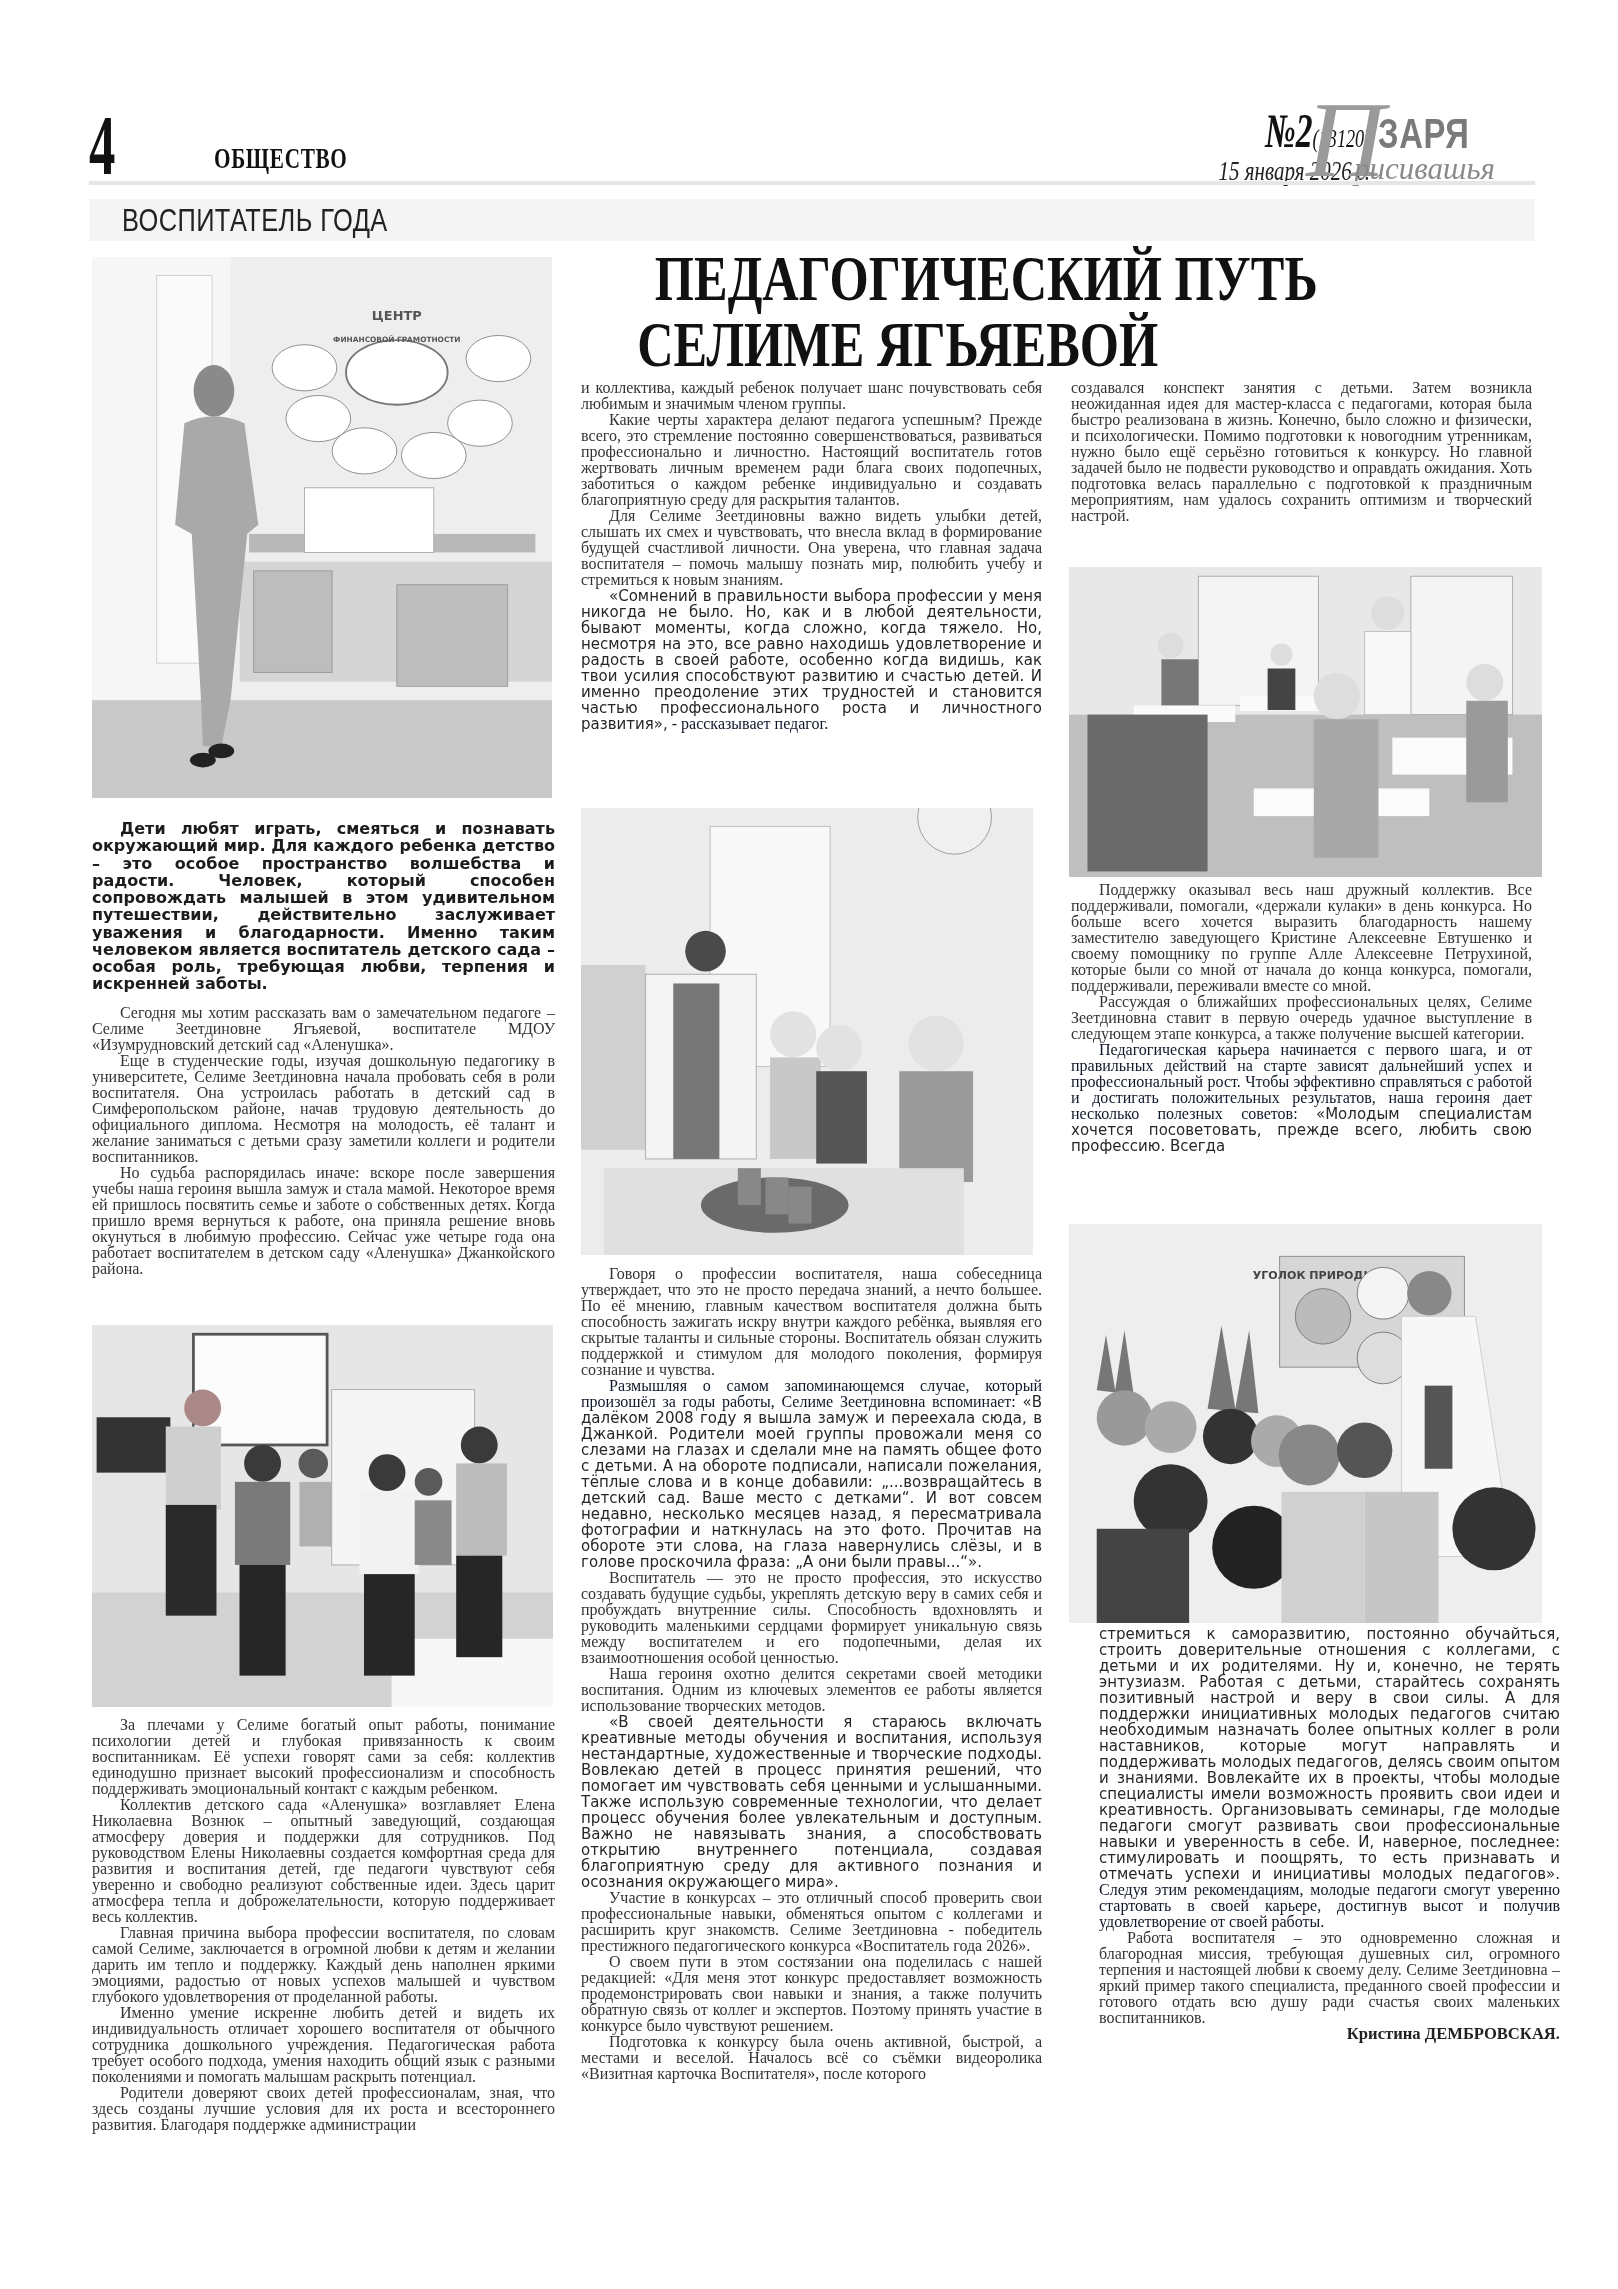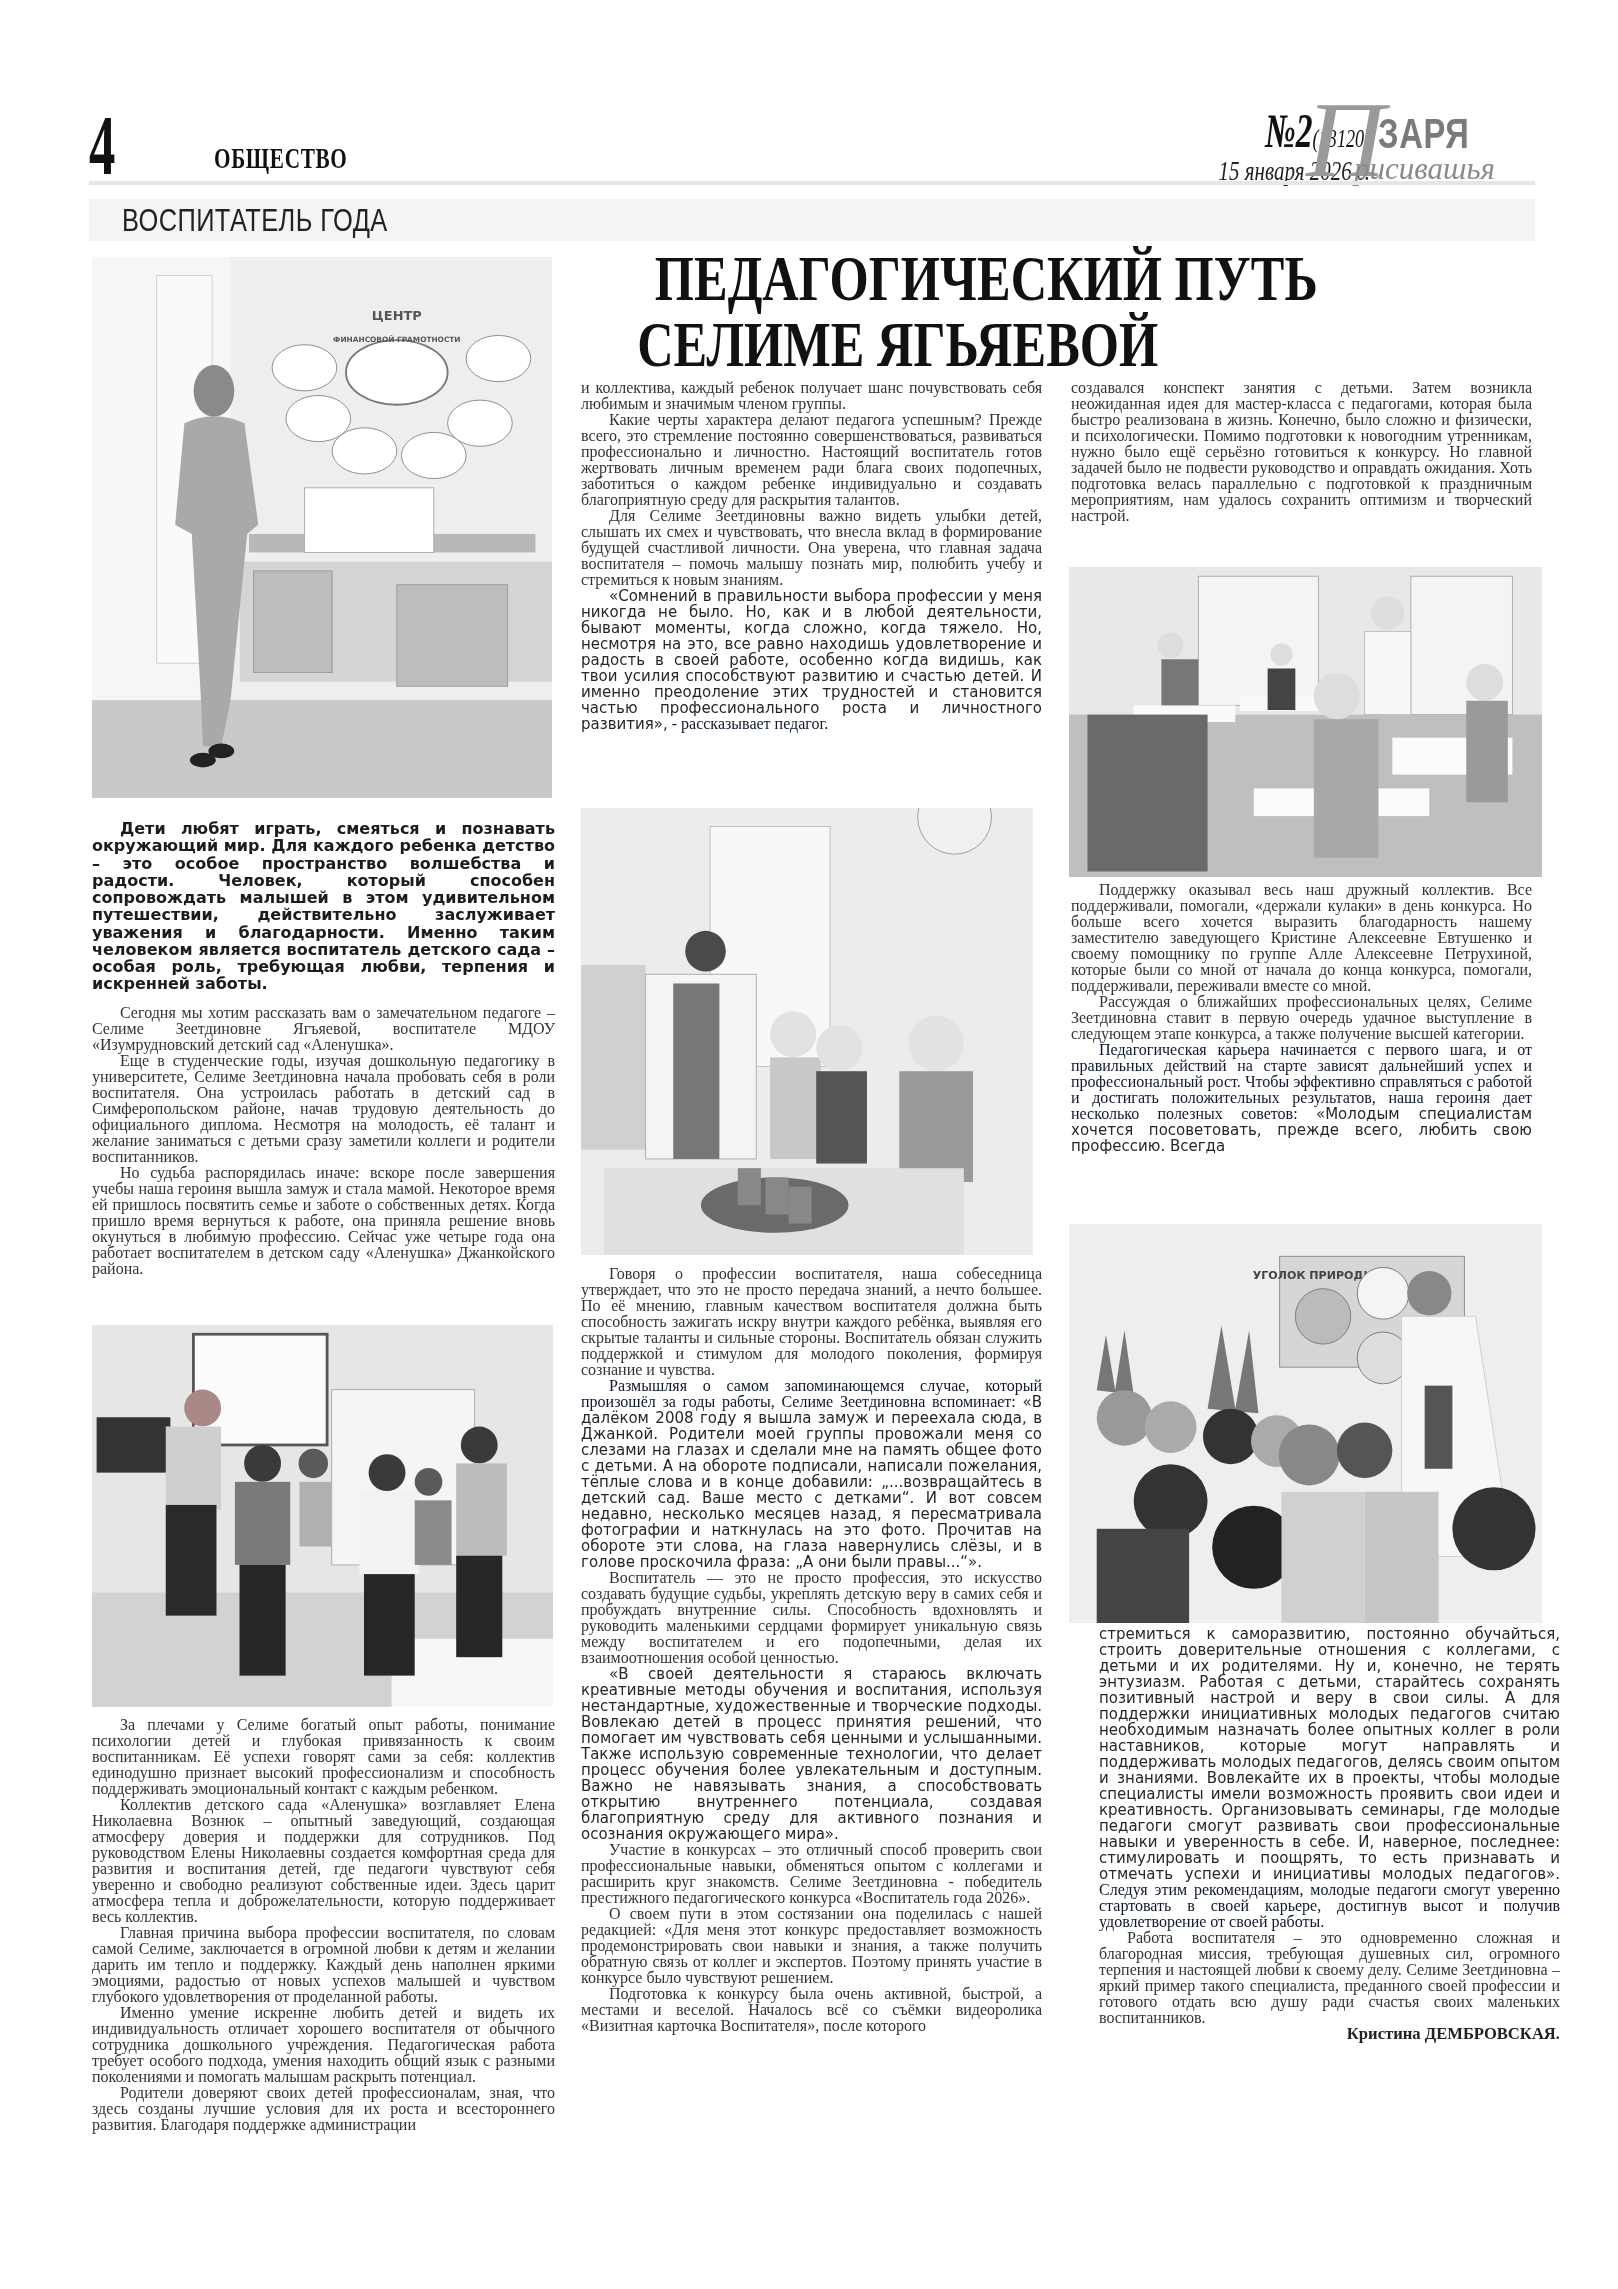--- a/index.html
+++ b/index.html
@@ -157,20 +157,21 @@
     <rect x="170" y="390" width="25" height="40" fill="#888"></rect>
     <rect x="200" y="400" width="25" height="40" fill="#888"></rect>
     <rect x="225" y="410" width="25" height="40" fill="#888"></rect>
   </svg>
 </div>
 
 <div class="abs col" style="left:581px;top:1266px;width:461px;">
   <p>Говоря о профессии воспитателя, наша собеседница утверждает, что это не просто передача знаний, а нечто большее. По её мнению, главным качеством воспитателя должна быть способность зажигать искру внутри каждого ребёнка, выявляя его скрытые таланты и сильные стороны. Воспитатель обязан служить поддержкой и стимулом для молодого поколения, формируя сознание и чувства.</p>
   <p><span class="s">Размышляя о самом запоминающемся случае, который произошёл за годы работы, Селиме Зеетдиновна вспоминает: </span><span class="q">«В далёком 2008 году я вышла замуж и переехала сюда, в Джанкой. Родители моей группы провожали меня со слезами на глазах и сделали мне на память общее фото с детьми. А на обороте подписали, написали пожелания, тёплые слова и в конце добавили: „...возвращайтесь в детский сад. Ваше место с детками“. И вот совсем недавно, несколько месяцев назад, я пересматривала фотографии и наткнулась на это фото. Прочитав на обороте эти слова, на глаза навернулись слёзы, и в голове проскочила фраза: „А они были правы...“».</span></p>
   <p>Воспитатель — это не просто профессия, это искусство создавать будущие судьбы, укреплять детскую веру в самих себя и пробуждать внутренние силы. Способность вдохновлять и руководить маленькими сердцами формирует уникальную связь между воспитателем и его подопечными, делая их взаимоотношения особой ценностью.</p>
+  <p>Наша героиня охотно делится секретами своей методики воспитания. Одним из ключевых элементов ее работы является использование творческих методов.</p>
   <p><span class="q">«В своей деятельности я стараюсь включать креативные методы обучения и воспитания, используя нестандартные, художественные и творческие подходы. Вовлекаю детей в процесс принятия решений, что помогает им чувствовать себя ценными и услышанными. Также использую современные технологии, что делает процесс обучения более увлекательным и доступным. Важно не навязывать знания, а способствовать открытию внутреннего потенциала, создавая благоприятную среду для активного познания и осознания окружающего мира».</span></p>
   <p>Участие в конкурсах – это отличный способ проверить свои профессиональные навыки, обменяться опытом с коллегами и расширить круг знакомств. Селиме Зеетдиновна - победитель престижного педагогического конкурса «Воспитатель года 2026».</p>
   <p>О своем пути в этом состязании она поделилась с нашей редакцией: «Для меня этот конкурс предоставляет возможность продемонстрировать свои навыки и знания, а также получить обратную связь от коллег и экспертов. Поэтому принять участие в конкурсе было чувствуют решением.</p>
   <p>Подготовка к конкурсу была очень активной, быстрой, а местами и веселой. Началось всё со съёмки видеоролика «Визитная карточка Воспитателя», после которого</p>
 </div>
 
 <div class="abs col" style="left:1071px;top:380px;width:461px;">
   <p style="text-indent:0">создавался конспект занятия с детьми. Затем возникла неожиданная идея для мастер-класса с педагогами, которая была быстро реализована в жизнь. Конечно, было сложно и физически, и психологически. Помимо подготовки к новогодним утренникам, нужно было ещё серьёзно готовиться к конкурсу. Но главной задачей было не подвести руководство и оправдать ожидания. Хоть подготовка велась параллельно с подготовкой к праздничным мероприятиям, нам удалось сохранить оптимизм и творческий настрой.</p>
 </div>
 

